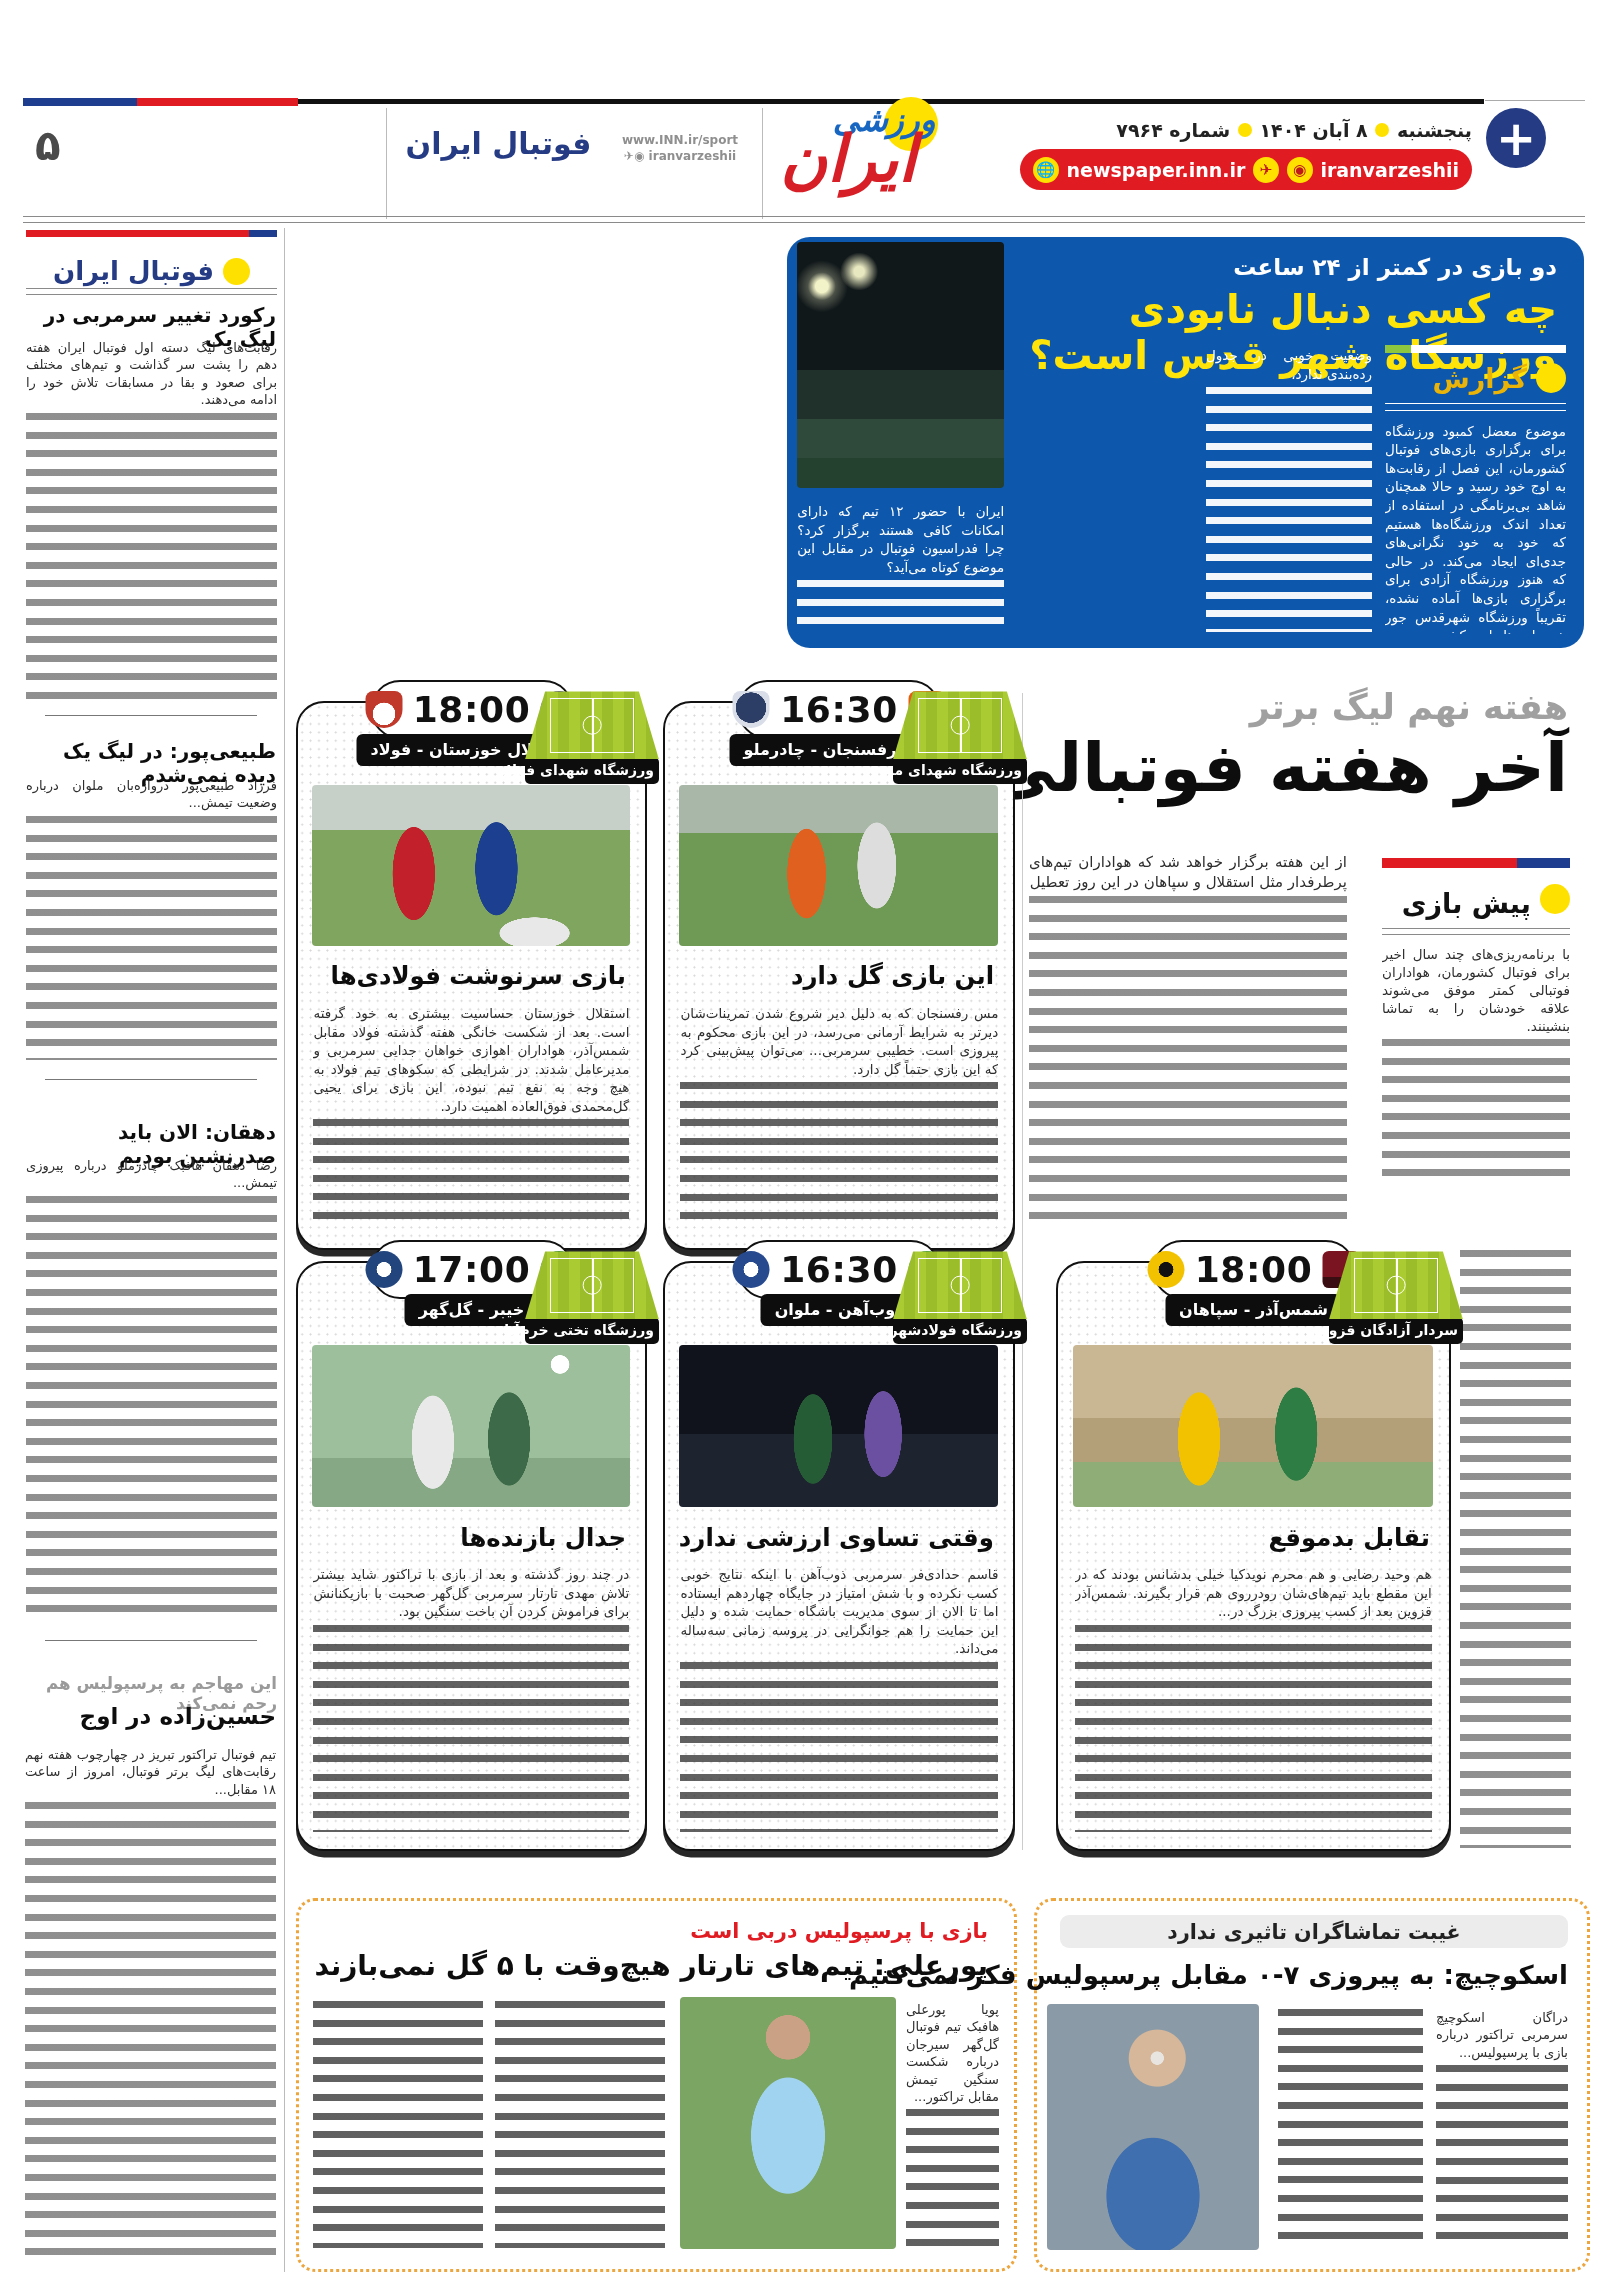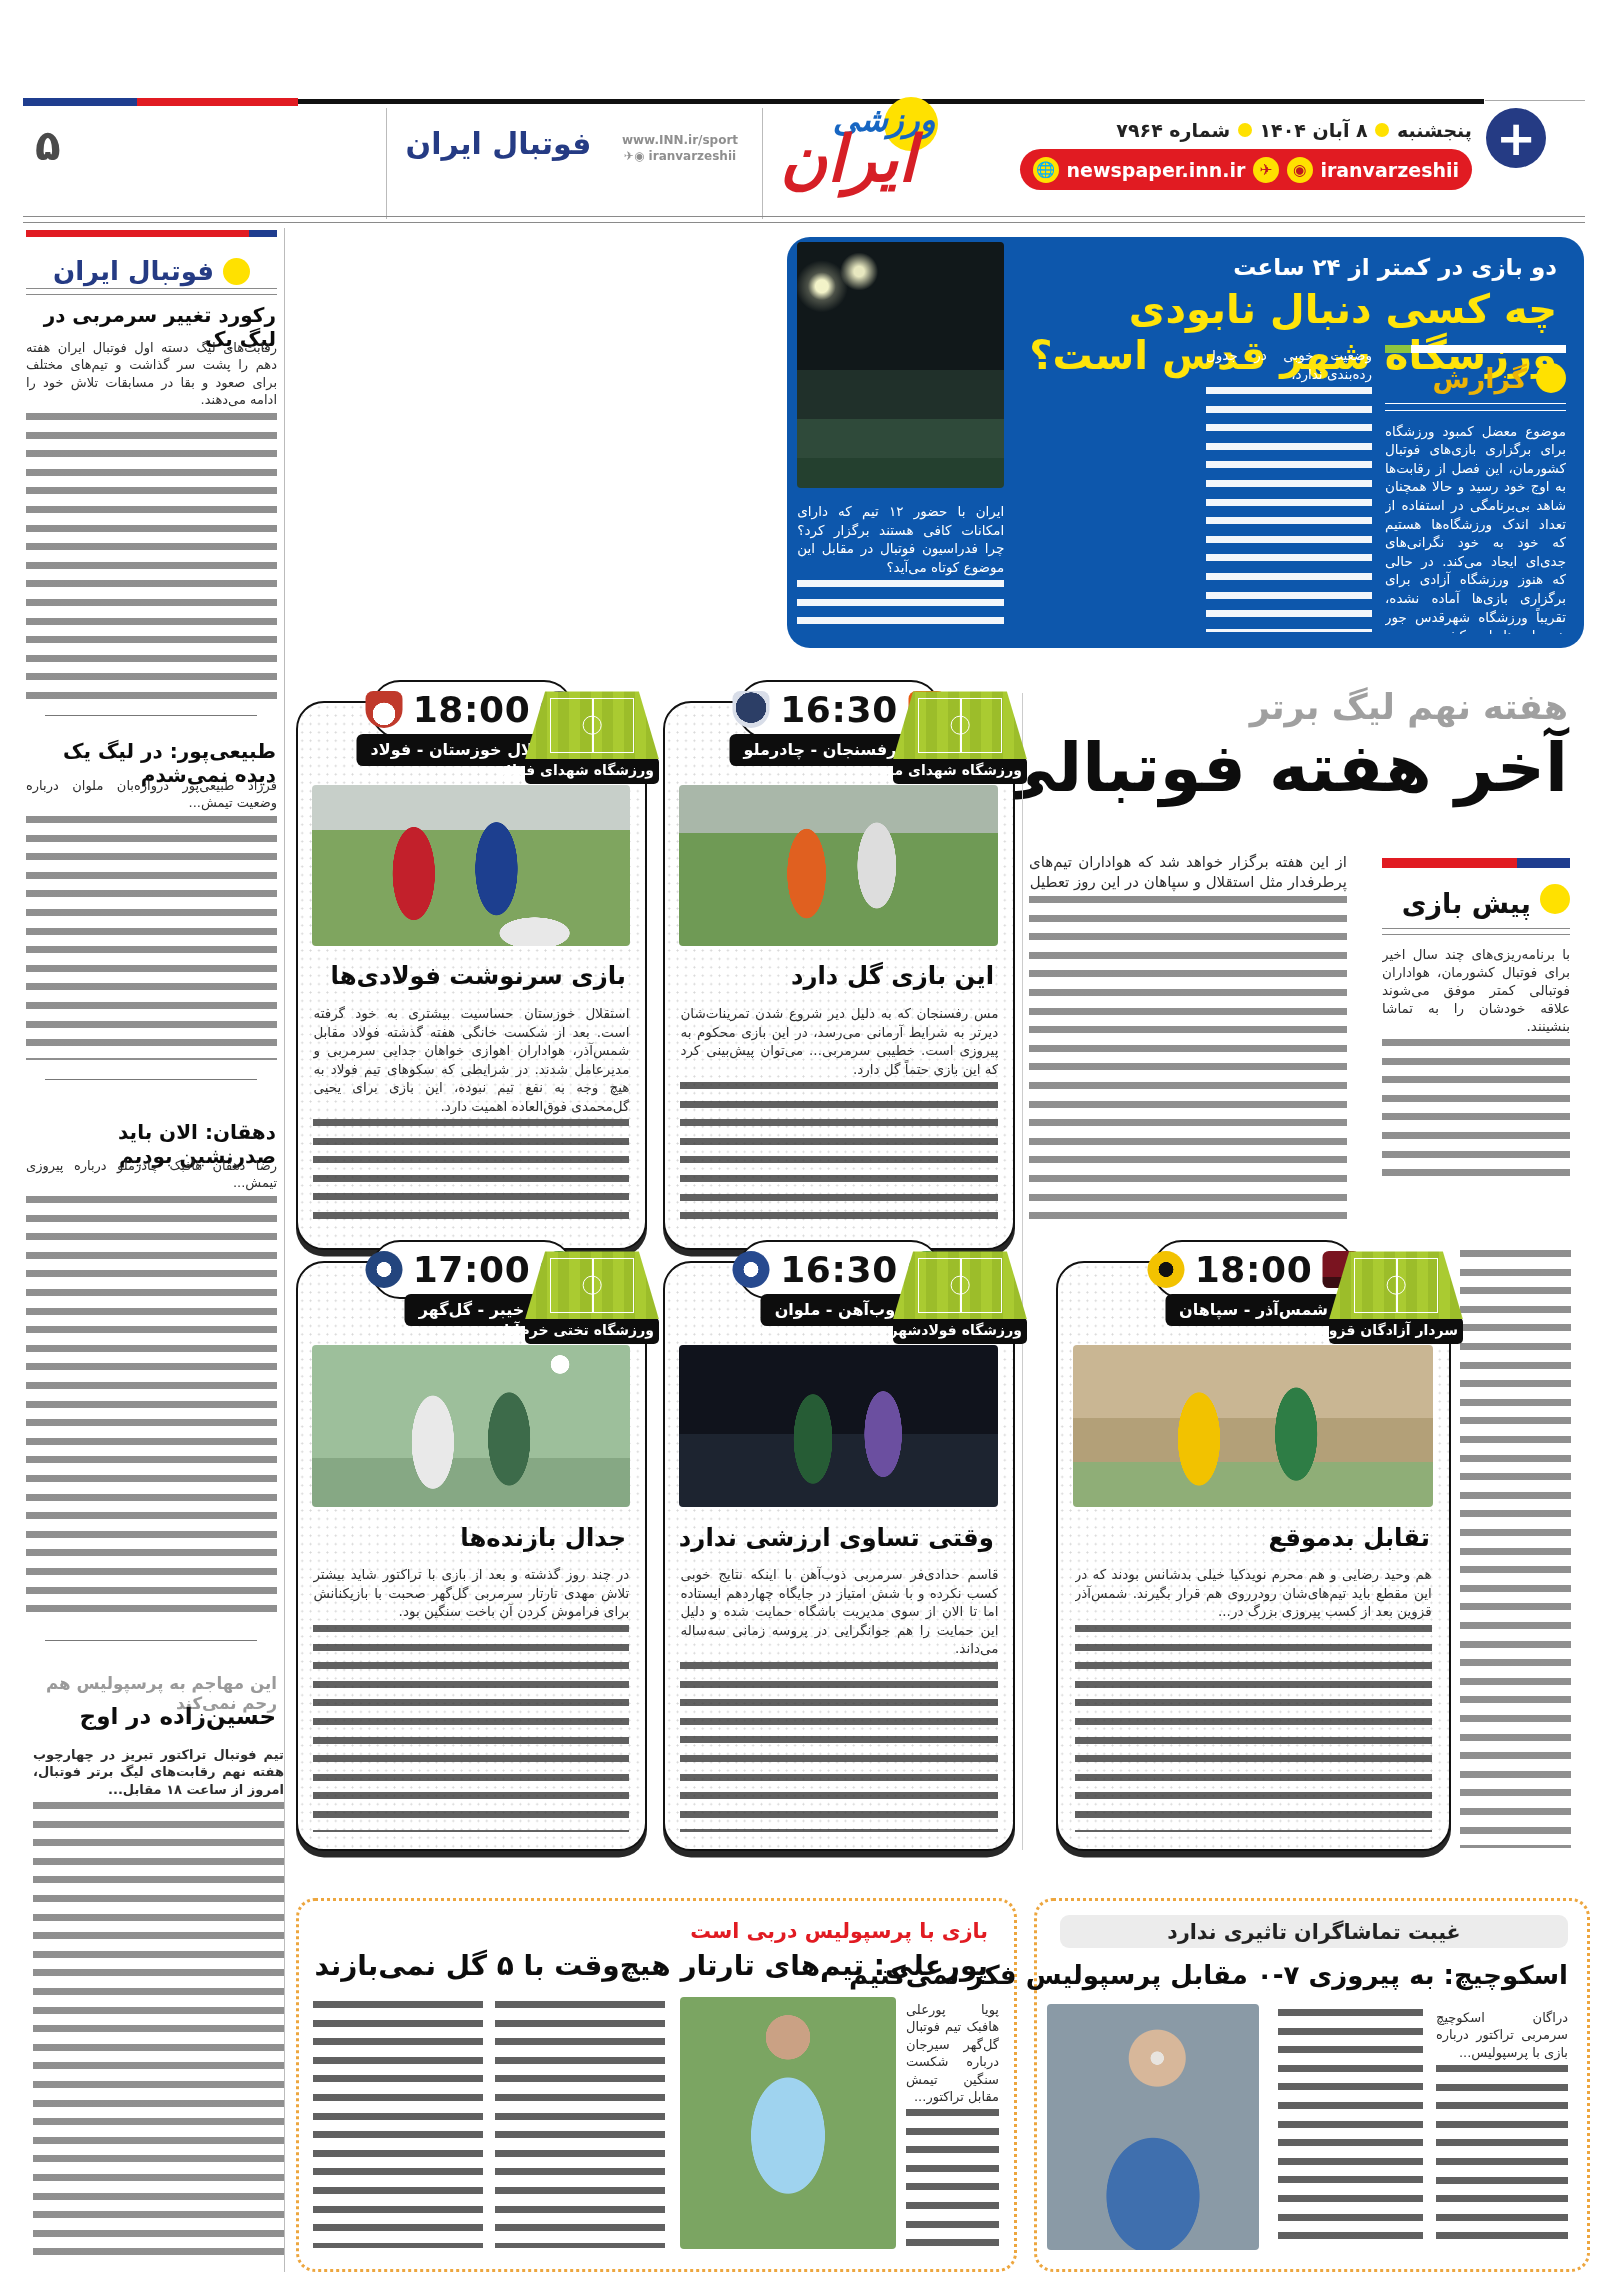--- a/index.html
+++ b/index.html
@@ -185,21 +185,21 @@
 
   <div class="abs side-head" style="right:1331px;top:1120px;font-size:20px;">دهقان: الان باید صدرنشین بودیم</div>
   <div class="body-block" style="left:26px;top:1157px;width:251px;height:463px;">
     <div class="excerpt" style="font-size:13px;line-height:17.4px;">رضا دهقان هافبک چادرملو درباره پیروزی تیمش...</div>
     <div class="flines light"></div>
   </div>
   <div class="abs hrule" style="left:45px;top:1640px;width:212px;background:#777;"></div>
 
   <div class="abs side-kicker" style="left:26px;top:1673px;width:251px;text-align:right;">این مهاجم به پرسپولیس هم رحم نمی‌کند</div>
   <div class="abs side-head" style="right:1331px;top:1703px;font-size:23px;">حسین‌زاده در اوج</div>
-  <div class="body-block" style="left:33px;top:1746px;width:251px;height:514px;font-weight:bold;">
+  <div class="body-block" style="left:25px;top:1746px;width:251px;height:514px;">
     <div class="excerpt" style="font-size:13px;line-height:17.4px;">تیم فوتبال تراکتور تبریز در چهارچوب هفته نهم رقابت‌های لیگ برتر فوتبال، امروز از ساعت ۱۸ مقابل...</div>
     <div class="flines light"></div>
   </div>
 
   <div class="abs report-box">
     <div class="report-kicker">دو بازی در کمتر از ۲۴ ساعت</div>
     <div class="report-headline">چه کسی دنبال نابودی ورزشگاه شهر قدس است؟</div>
     <div class="abs ph ph-stadium-night" style="left:10.3px;top:5.1px;width:207px;height:246px;"></div>
 
     <div class="abs" style="left:598px;top:108px;width:181px;">

